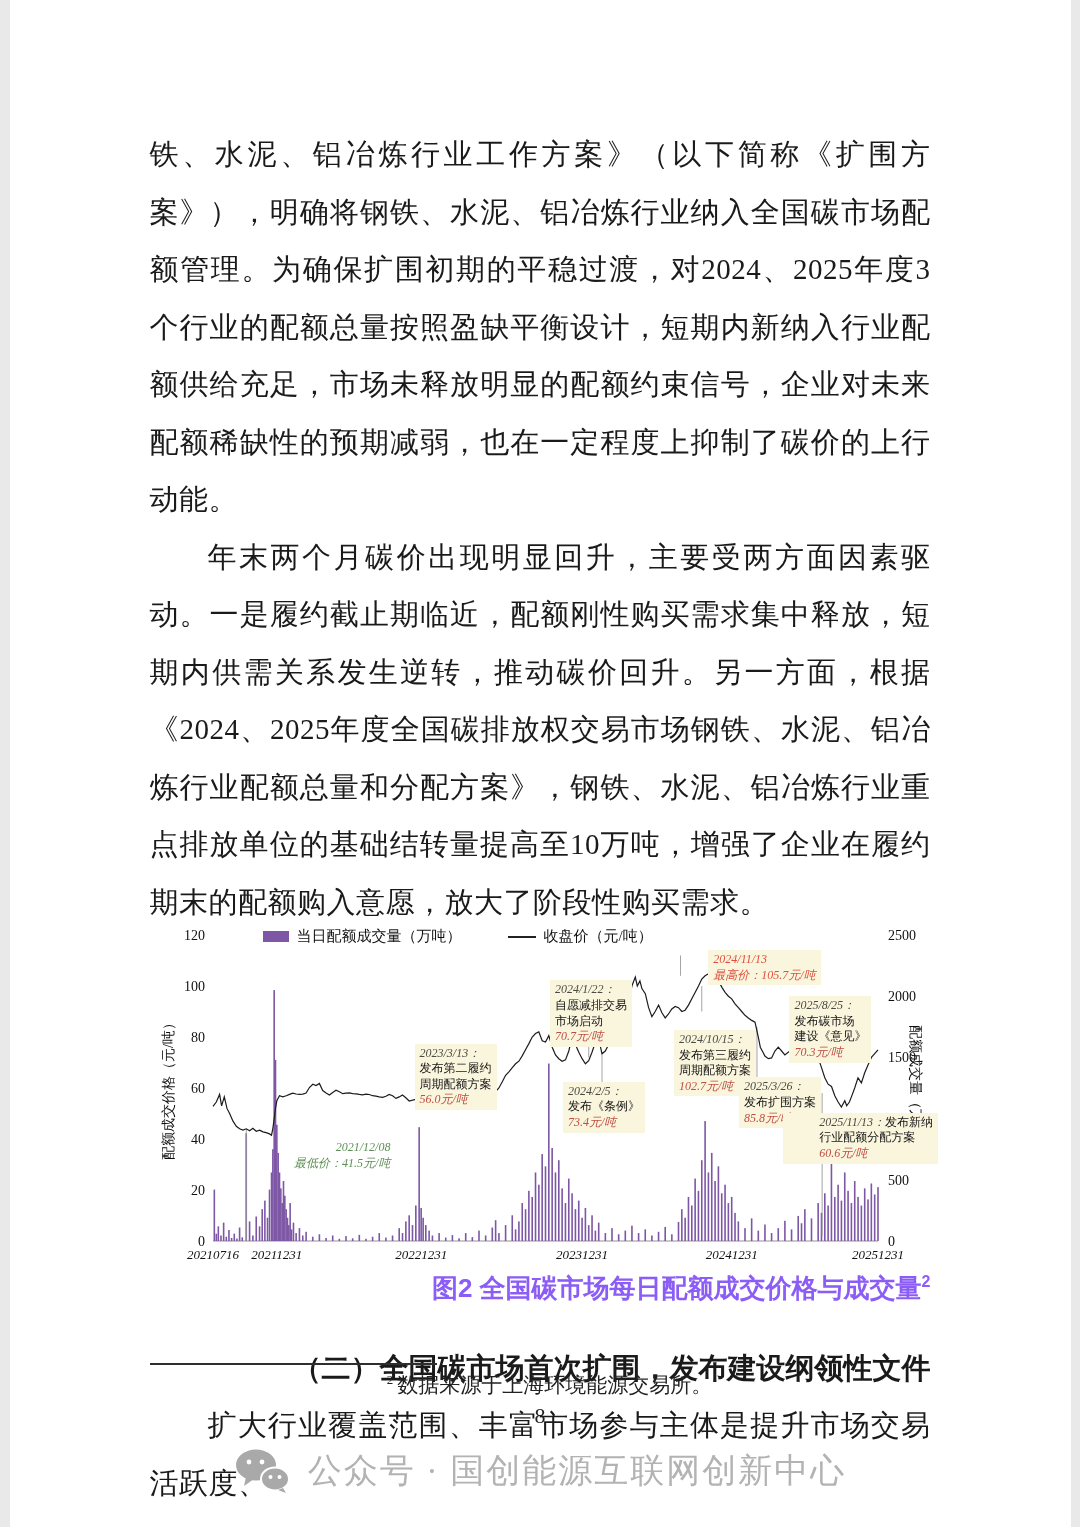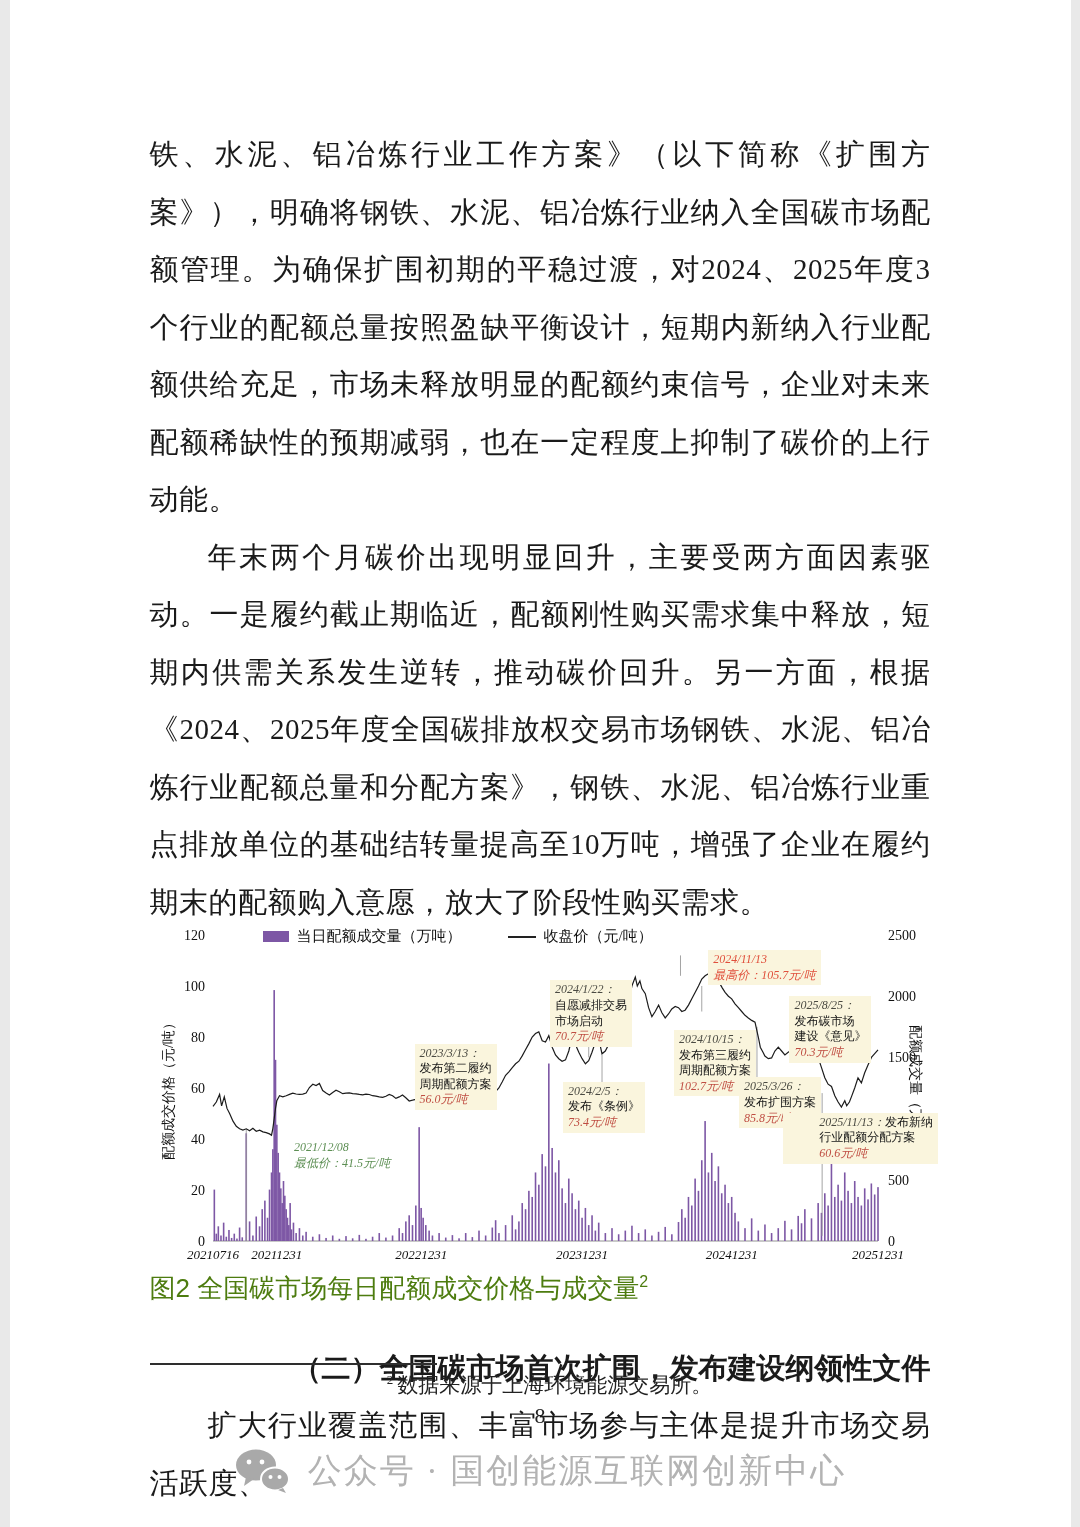--- a/index.html
+++ b/index.html
@@ -20,22 +20,22 @@
   .ann-layer{position:absolute;left:0;top:0;width:100%;height:100%;z-index:2;}
   .ann{position:absolute;font-size:12px;line-height:1.3;padding:2px 5px;background:#faf5dd;
        font-family:"Liberation Serif","DejaVu Serif",serif;white-space:nowrap;}
   .ann .d{font-style:italic;color:#4a4a42;}
   .ann .b{font-style:normal;color:#151515;}
   .ann .v{font-style:italic;color:#bf4d42;}
   .ann.green{background:none;}
   .ann.green .d,.ann.green .v{color:#5d8f54;}
   .ann.red .d,.ann.red .v{color:#e0503c;}
 
-  .fig-caption{margin-top:6px;text-align:left;font-family:"Liberation Sans","DejaVu Sans",sans-serif;
-               font-weight:normal;font-size:26px;color:#4d7c0f;}
+  .fig-caption{margin-top:6px;text-align:right;font-family:"Liberation Sans","DejaVu Sans",sans-serif;
+               font-weight:bold;font-size:26px;color:#8b5cf6;}
   .fig-caption sup{font-size:16px;}
   .section-heading{margin:34px 0 0 0;font-family:"Liberation Sans","DejaVu Sans",sans-serif;
                    font-weight:bold;font-size:29px;line-height:57px;text-align:right;}
   .after-para{margin:0;font-size:29px;line-height:57px;text-indent:2em;text-align:justify;letter-spacing:0.5px;}
 
   .footnote-block{position:absolute;left:140px;top:1363px;width:800px;font-size:21px;color:#222;text-align:center;}
   .footnote-rule{width:287px;border-top:2px solid #2e2e2e;margin-bottom:6px;}
   .footnote-block sup{font-size:13px;margin-right:4px;}
   .page-num{position:absolute;left:0;top:1403px;width:100%;text-align:center;font-size:22px;color:#222;}
 
@@ -259,21 +259,21 @@
           <line x1="430.72499999999997" y1="99.80000000000001" x2="430.72499999999997" y2="130.4" stroke="#9a9a9a" stroke-width="0.9"></line>
           <line x1="444.025" y1="127.85000000000002" x2="444.025" y2="166.1" stroke="#9a9a9a" stroke-width="0.9"></line>
           <line x1="522.4949999999999" y1="28.399999999999977" x2="522.4949999999999" y2="48.80000000000001" stroke="#9a9a9a" stroke-width="0.9"></line>
           <line x1="543.775" y1="59" x2="543.775" y2="84.5" stroke="#9a9a9a" stroke-width="0.9"></line>
           <line x1="598.9699999999999" y1="99.80000000000001" x2="598.9699999999999" y2="161" stroke="#9a9a9a" stroke-width="0.9"></line>
           <line x1="643.525" y1="104.9" x2="643.525" y2="132.95" stroke="#9a9a9a" stroke-width="0.9"></line>
           <line x1="664.14" y1="166.1" x2="664.14" y2="308.9" stroke="#9a9a9a" stroke-width="0.9"></line>
           <polyline points="55.0,179.4 58.3,175.0 61.6,167.4 63.6,178.8 66.3,169.9 69.0,181.4 71.6,186.5 75.0,194.2 78.3,199.3 81.6,201.8 84.9,203.1 88.3,201.8 91.6,203.8 94.9,201.3 98.2,204.3 101.6,203.1 104.9,204.9 108.2,205.6 111.5,206.9 113.5,208.2 114.8,201.8 116.2,191.6 117.5,181.4 118.8,173.8 121.5,168.7 124.8,169.9 128.2,168.7 131.5,167.4 134.8,166.1 138.1,167.0 141.4,167.4 144.8,167.1 148.1,166.1 151.4,160.5 154.8,157.2 158.1,158.6 161.4,156.4 164.7,163.6 168.1,166.1 171.4,168.1 174.7,165.6 178.0,163.3 181.4,164.8 184.7,166.7 188.0,166.1 191.3,165.9 194.7,166.6 198.0,166.8 201.3,167.4 204.6,167.8 208.0,167.1 211.3,167.5 214.6,168.7 217.9,169.2 221.3,169.9 224.6,170.3 227.9,169.2 231.2,167.4 234.6,168.7 237.9,171.4 241.2,169.9 244.5,168.0 247.8,170.7 251.2,174.0 254.5,173.2 257.8,172.3 261.1,174.3 263.1,173.8 265.5,172.6 267.8,172.5 271.1,171.8 274.5,171.2 277.8,170.1 281.1,169.9 284.4,170.8 287.8,170.7 291.1,171.0 294.4,171.7 297.7,171.6 301.0,172.5 304.4,173.3 307.7,171.7 311.0,171.2 314.4,172.5 317.7,175.1 321.0,173.2 324.3,170.3 327.6,171.7 331.0,172.5 334.3,169.9 337.6,164.5 340.9,161.0 344.3,154.8 347.6,148.3 350.9,144.8 354.3,140.6 357.6,136.8 360.9,134.2 364.2,128.9 367.5,122.8 370.9,116.6 374.2,110.0 377.5,106.5 380.8,104.9 384.2,113.8 387.5,115.1 390.8,108.7 394.2,120.2 397.5,127.9 400.8,131.7 404.1,134.2 407.5,132.9 410.8,124.0 414.1,110.0 417.4,117.6 420.8,125.3 424.1,131.7 427.4,136.8 430.7,133.7 434.0,125.3 437.4,115.1 439.4,108.7 442.0,117.6 444.0,126.8 447.3,124.0 450.7,117.6 454.0,110.0 457.3,102.3 460.6,92.2 464.0,82.0 467.3,88.3 470.6,74.3 473.9,59.0 477.3,50.1 479.3,59.0 481.9,53.9 483.9,61.6 487.3,66.7 490.6,80.7 493.9,89.6 497.2,84.5 500.6,78.1 503.9,85.8 507.2,90.9 510.5,87.0 513.8,82.0 517.2,79.4 520.5,80.7 523.8,84.5 527.1,83.2 530.5,78.1 533.8,71.8 537.1,65.4 540.5,59.0 543.8,52.1 547.1,48.8 550.4,46.8 553.8,44.5 557.1,47.5 559.1,51.4 561.7,56.4 564.4,61.1 567.1,65.4 570.4,69.2 573.7,71.8 577.0,76.8 580.4,80.7 583.7,84.5 587.0,88.3 590.3,90.9 593.7,93.4 597.0,95.2 600.3,110.0 602.3,120.2 605.0,125.3 606.9,129.1 610.3,131.7 613.6,130.9 616.9,124.0 620.3,120.2 623.6,124.0 626.9,127.9 630.2,125.3 633.5,123.3 636.9,126.6 640.2,130.4 643.5,134.7 646.9,132.9 650.2,129.1 653.5,125.8 656.8,124.0 660.1,130.4 663.5,140.6 666.8,150.8 670.1,157.2 673.5,159.5 676.8,168.7 680.1,175.0 683.4,180.1 686.8,173.8 688.7,178.8 691.4,175.0 693.4,169.9 696.7,161.0 700.0,150.8 703.4,155.9 706.7,145.7 710.0,138.1 713.4,130.4 716.7,126.6 720.0,122.8" fill="none" stroke="#1c1c1c" stroke-width="1.2"></polyline>
         </svg>
       <div class="ann-layer" id="chart-annotations">
-          <div class="ann green" style="left: 17.2%; top: 62.5%;">
+          <div class="ann green" style="left: 17.2%; top: 62.5%; text-align: right;">
             <div><span class="d">2021/12/08</span><span class="b"></span></div>
             <div class="v">最低价：41.5元/吨</div>
           </div>
           <div class="ann box" style="left: 33.6%; top: 34.5%;">
             <div><span class="d">2023/3/13：</span><span class="b"></span></div>
             <div class="b">发布第二履约</div>
             <div class="b">周期配额方案</div>
             <div class="v">56.0元/吨</div>
           </div>
           <div class="ann box" style="left: 51.3%; top: 15.8%;">

